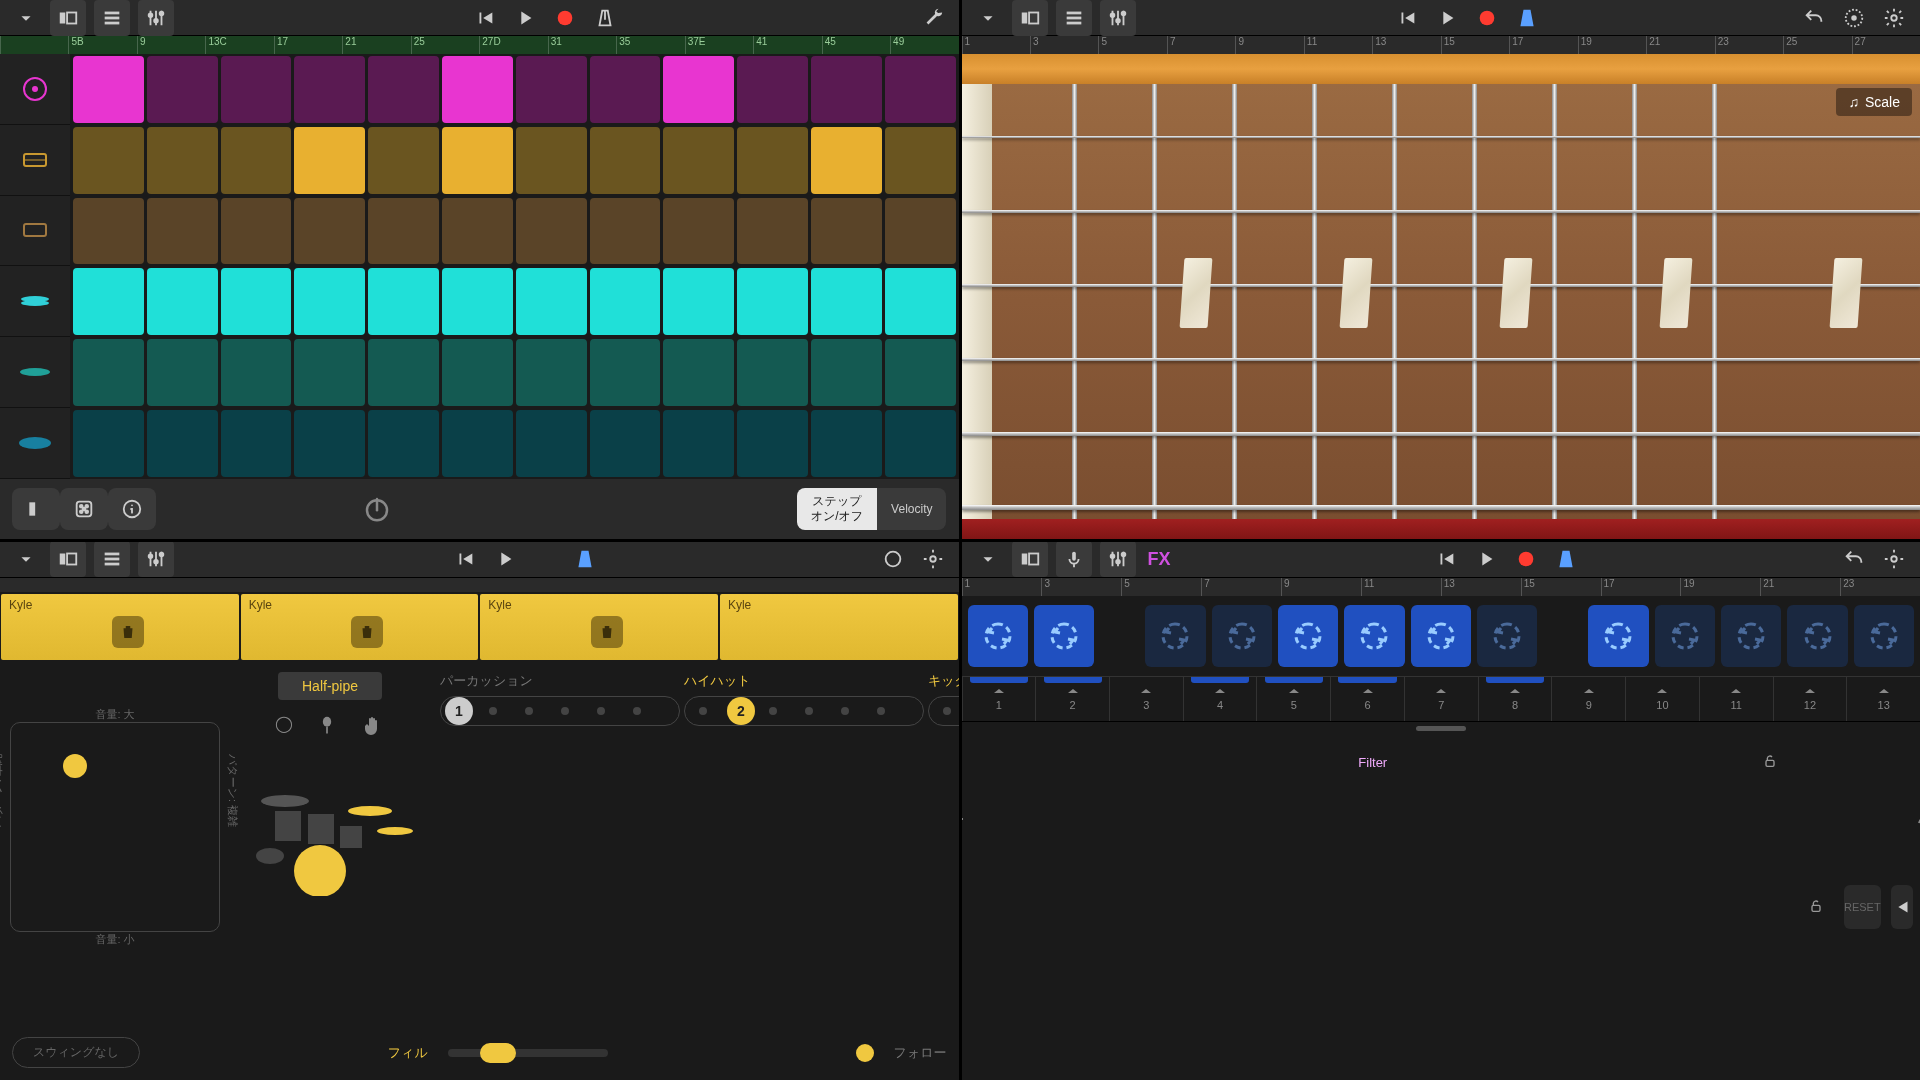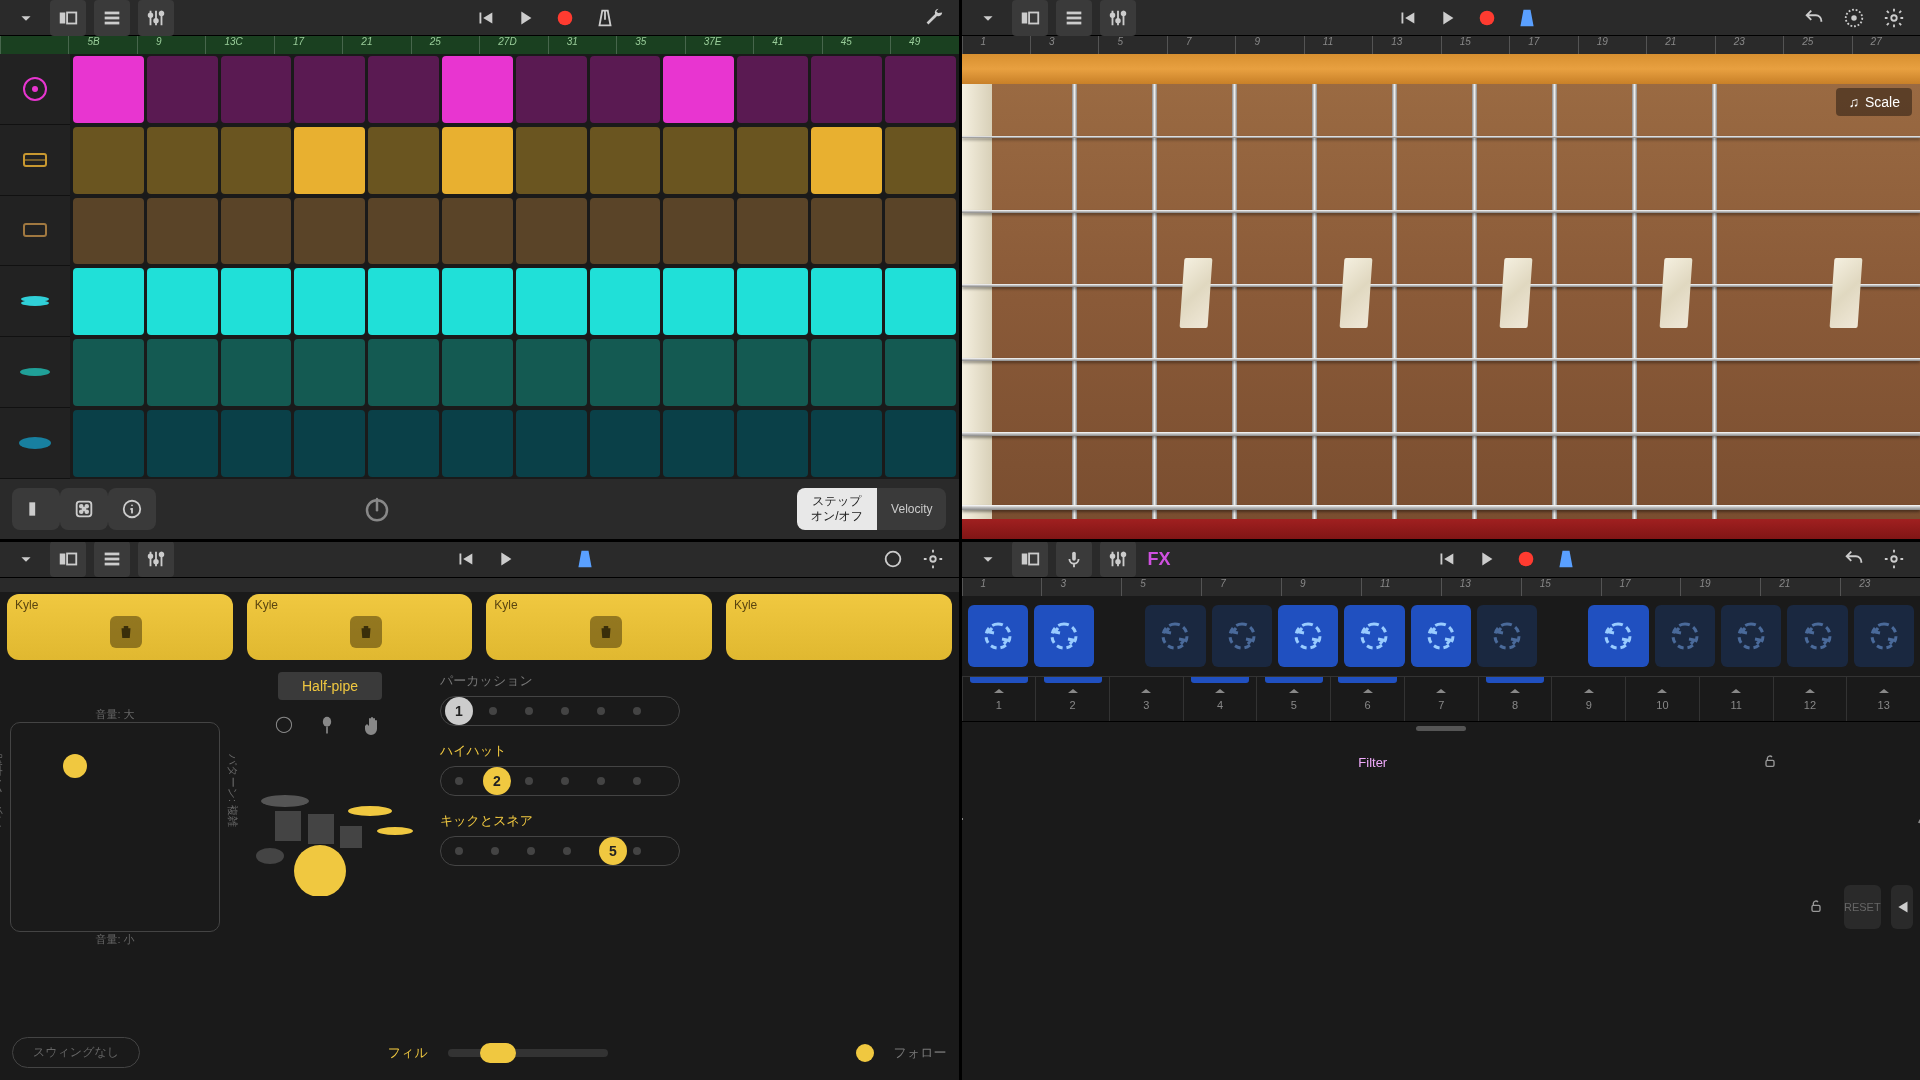--- a/index.html
+++ b/index.html
@@ -12,21 +12,21 @@
 .tb-btn { width:36px; height:36px; display:flex; align-items:center; justify-content:center; color:#ccc; cursor:pointer; border-radius:4px; }
 .tb-btn svg { width:22px; height:22px; }
 .tb-btn.group { background:#3a3a3a; margin:0 2px; }
 .tb-btn.record svg { fill:#ff3b30; }
 .tb-btn.metro-blue svg { fill:#5aa0ff; stroke:#5aa0ff; }
 .fx-label { color:#d050e0; font-weight:600; font-size:18px; padding:0 6px; }
 
 
 .ruler { height:18px; background:#1a4020; display:flex; font-size:10px; color:#9c9; position:relative; }
 .ruler.dark { background:#2a2a2a; color:#888; }
-.ruler span { flex:1; border-left:1px solid rgba(255,255,255,.2); padding-left:18px;font-style:italic; }
+.ruler span { flex:1; border-left:1px solid rgba(255,255,255,.2); padding-left:2px; }
 
 
 .seq-body { flex:1; display:flex; }
 .seq-icons { width:70px; display:flex; flex-direction:column; background:#222; }
 .seq-icon { flex:1; display:flex; align-items:center; justify-content:center; border-bottom:1px solid #111; }
 .seq-icon svg { width:38px; height:28px; }
 .seq-grid { flex:1; display:flex; flex-direction:column; }
 .seq-row { flex:1; display:flex; gap:3px; padding:2px 3px; }
 .seq-cell { flex:1; border-radius:4px; }
 .c-magenta-on{background:#e835d0;} .c-magenta-off{background:#5a1a52;}
@@ -50,31 +50,31 @@
 .guitar-neck { flex:1; background:linear-gradient(#9a6a42,#8a5a38 50%,#7a4e30); position:relative; }
 .nut { position:absolute; left:0; top:0; bottom:0; width:30px; background:linear-gradient(90deg,#f5f0e0,#d8d0b8); }
 .fret { position:absolute; top:0; bottom:0; width:5px; background:linear-gradient(90deg,#888,#eee,#888); }
 .gstring { position:absolute; left:0; right:0; height:4px; background:linear-gradient(#fff,#bbb,#888); box-shadow:0 2px 3px rgba(0,0,0,.4); }
 .inlay { position:absolute; width:28px; height:70px; background:linear-gradient(135deg,#f5f0e0,#e0d8c0,#f0e8d8); transform:skewX(-4deg); border-radius:2px; top:40%; }
 .scale-btn { position:absolute; top:4px; right:8px; background:rgba(0,0,0,.4); color:#fff; padding:6px 12px; border-radius:4px; font-size:14px; display:flex; align-items:center; gap:6px; }
 .guitar-bot { height:20px; background:linear-gradient(#a02020,#801515); }
 
 
 .drum-regions { height:70px; display:flex; background:#1a1a1a; }
-.drum-region { flex:1; background:linear-gradient(#f0c840,#e0b830); margin:2px 7px; position:relative; border-radius:12px;text-align:center; }
+.drum-region { flex:1; background:linear-gradient(#f0c840,#e0b830); margin:2px 1px; position:relative; border-radius:2px;text-align:center; }
 .drum-region .label { position:absolute; top:4px; left:8px; font-size:12px; color:#5a4510; }
 .trash { position:absolute; right:40%; top:22px; width:32px; height:32px; background:rgba(90,70,15,.6); border-radius:6px; display:flex; align-items:center; justify-content:center; }
 .drum-body { flex:1; display:flex; padding:10px; gap:20px; background:#1a1a1a; }
 .xy-pad { width:210px; height:210px; border:1px solid #444; border-radius:10px; position:relative; margin-top:50px; }
 .xy-dot { position:absolute; width:24px; height:24px; background:#f0c840; border-radius:50%; left:25%; top:15%; }
 .xy-lbl { position:absolute; font-size:11px; color:#666; }
 .kit-name { background:#3a3a3a; color:#f0c840; padding:6px 24px; border-radius:4px; font-size:14px; display:inline-block; }
 .kit-icons { display:flex; gap:24px; margin:14px 0; justify-content:center; }
 .drum-kit { position:relative; width:180px; height:140px; margin-top:10px; }
-.sliders { display:flex; flex-direction:column; gap:16px; }
+.sliders { display:flex; gap:4px; }
 .slider-row { }
 .slider-lbl { font-size:13px; color:#f0c840; margin-bottom:6px; }
 .slider-lbl.dim { color:#777; }
 .slider-track { width:240px; height:30px; border:1px solid #444; border-radius:15px; display:flex; align-items:center; position:relative; }
 .slider-dot { width:8px; height:8px; background:#444; border-radius:50%; margin:0 14px; }
 .slider-val { position:absolute; width:28px; height:28px; background:#f0c840; border-radius:50%; display:flex; align-items:center; justify-content:center; font-size:14px; font-weight:600; color:#222; }
 .pill-btn { border:1px solid #444; border-radius:16px; padding:6px 20px; color:#666; font-size:12px; }
 .bot-row { position:absolute; bottom:12px; left:12px; right:12px; display:flex; align-items:center; gap:20px; }
 .fill-lbl { color:#f0c840; font-size:13px; }
 .fill-track { width:160px; height:8px; background:#333; border-radius:4px; position:relative; }

